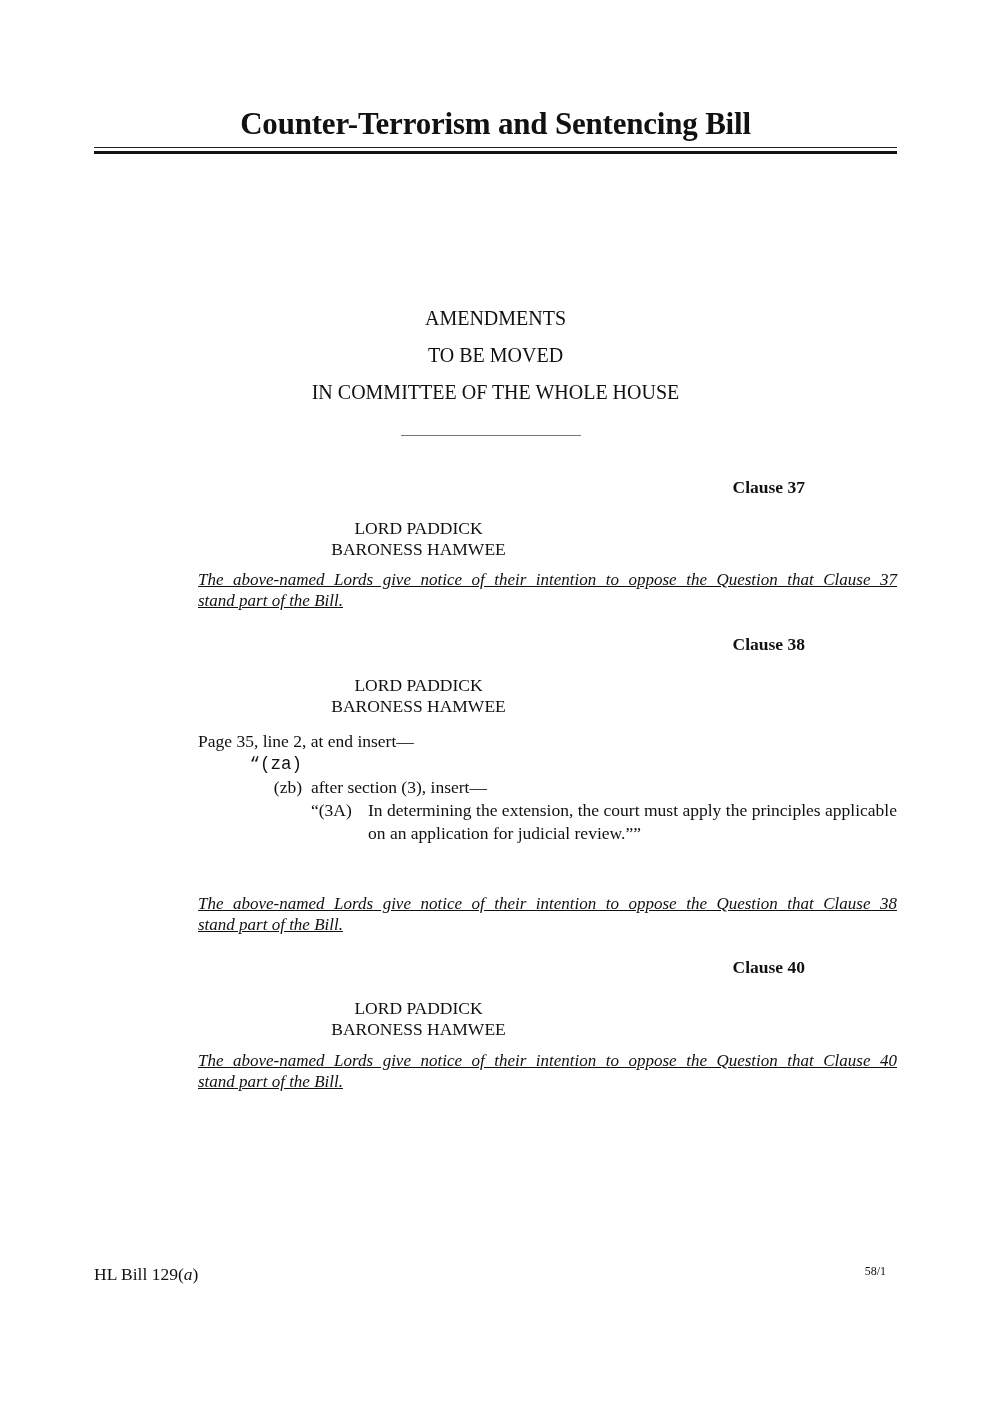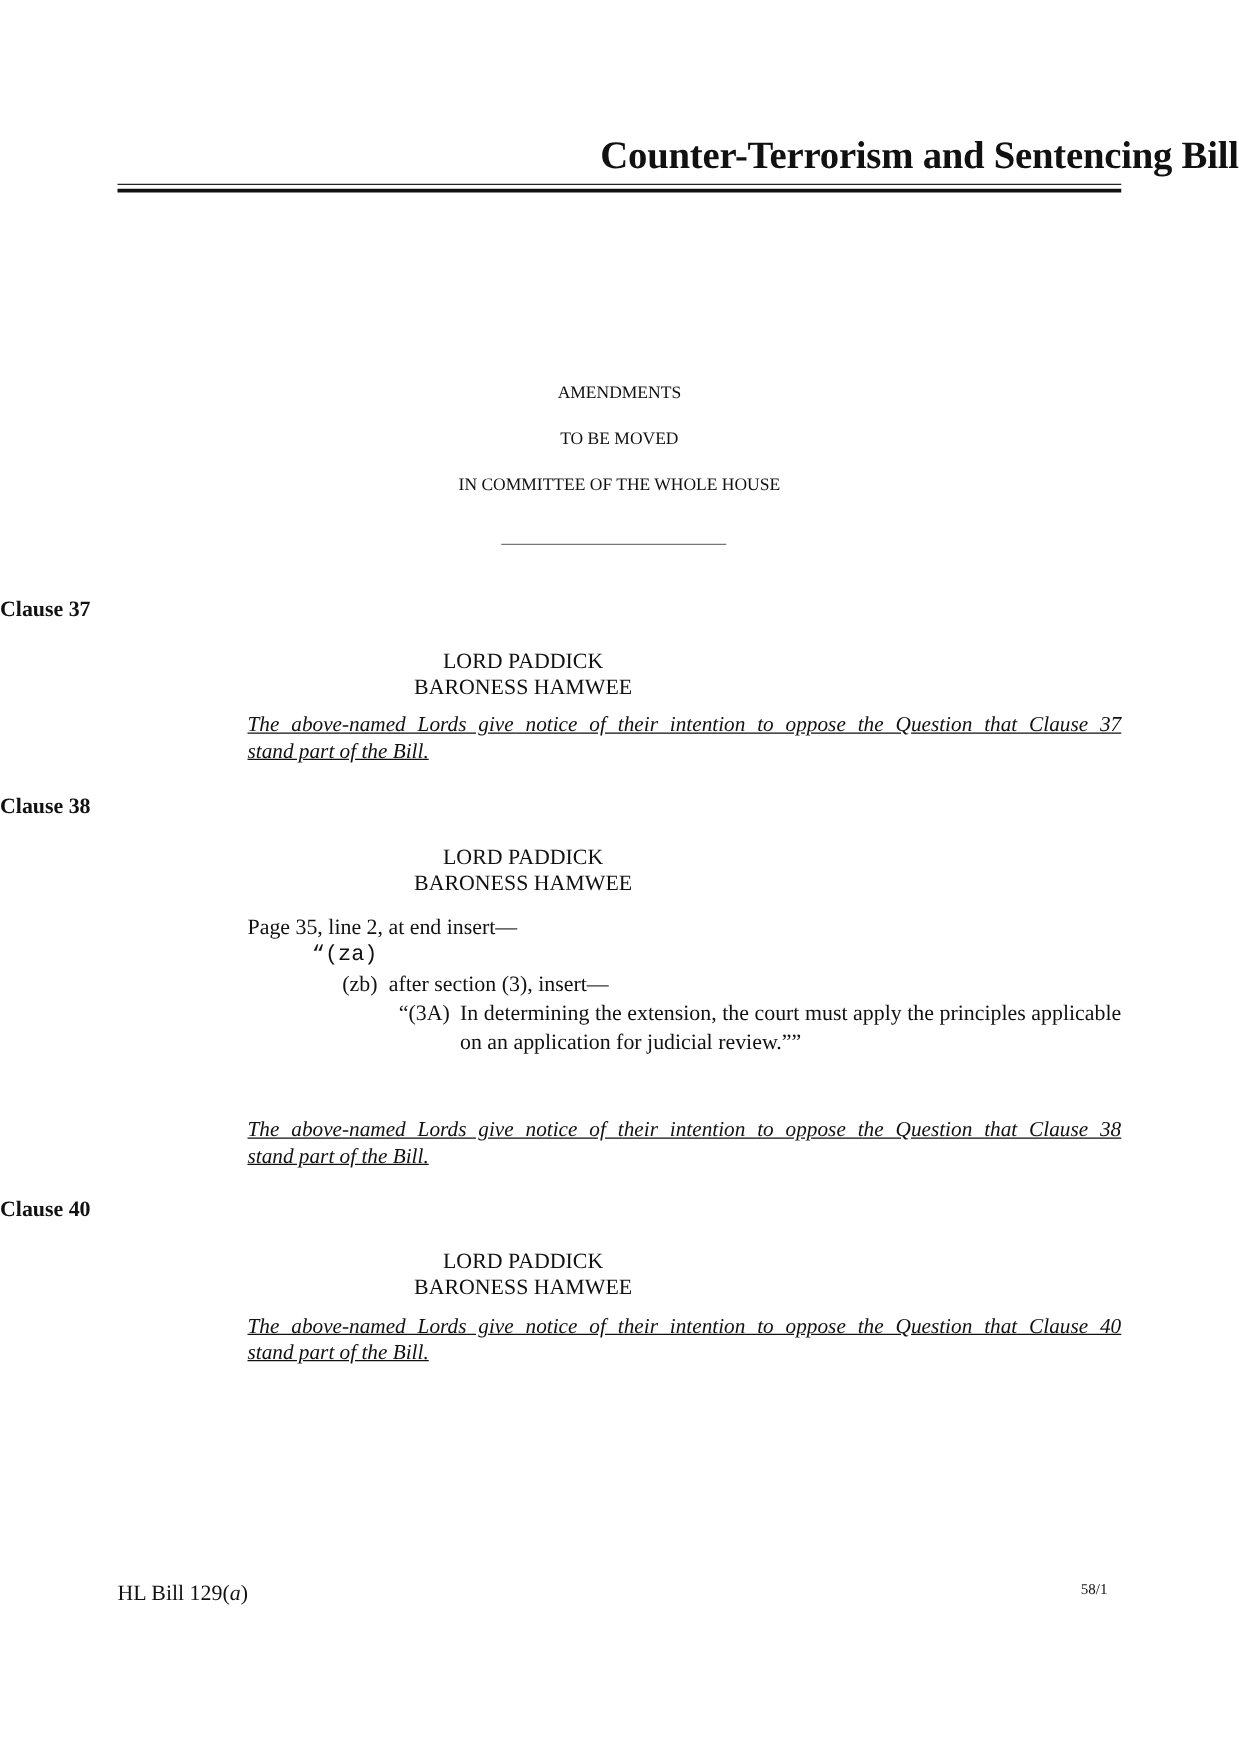--- a/index.html
+++ b/index.html
@@ -1,22 +1,22 @@
 <!DOCTYPE html>
 <html><head>
 <meta charset="utf-8">
 <style>
   html, body { margin: 0; padding: 0; background: #ffffff; }
   body { width: 991px; height: 1401px; position: relative; font-family: "Liberation Serif", "DejaVu Serif", serif; color: #111; }
-  .title { position: absolute; left: 0; width: 991px; top: 106px; text-align: right; font-size: 31px; font-weight: bold; letter-spacing: -0.2px; }
+  .title { position: absolute; left: 0; width: 991px; top: 106px; text-align: center; font-size: 31px; font-weight: bold; letter-spacing: -0.2px; }
   .rule-thin { position: absolute; left: 94px; width: 803px; top: 147px; height: 1px; background: #222; }
   .rule-thick { position: absolute; left: 94px; width: 803px; top: 151px; height: 3px; background: #111; }
-  .center-line { position: absolute; left: 0; width: 991px; text-align: center; font-size: 14px; }
+  .center-line { position: absolute; left: 0; width: 991px; text-align: center; font-size: 20px; }
   .divider { position: absolute; left: 401px; width: 180px; top: 435px; height: 1px; background: #777; }
-  .clause-head { position: absolute; left: 0; width: 805px; text-align: left; font-size: 17.5px; font-weight: bold; }
+  .clause-head { position: absolute; left: 0; width: 805px; text-align: right; font-size: 17.5px; font-weight: bold; }
   .names { position: absolute; left: 0; width: 837px; text-align: center; font-size: 17.5px; line-height: 21px; }
   .notice { position: absolute; left: 198px; width: 699px; font-size: 17px; font-style: italic; line-height: 21px; text-align: justify; text-align-last: left; text-decoration: underline; }
   .amend { position: absolute; left: 198px; width: 699px; font-size: 17.5px; line-height: 23px; }
   .row { display: flex; }
   .lbl { flex: 0 0 auto; text-align: right; }
   .txt { flex: 1; }
   .footer-left { position: absolute; left: 94px; top: 1264px; font-size: 17.5px; }
   .footer-right { position: absolute; right: 105px; top: 1264px; font-size: 12px; }
 </style>
 </head>
@@ -49,21 +49,21 @@
 <div class="amend" style="top:730px;">
   <div>Page 35, line 2, at end insert—</div>
   <div class="row" style="line-height:23px;">
     <span class="lbl" style="width:104px;padding-right:9px;font-family:Liberation Mono, monospace;">“(za)</span>
   </div>
   <div class="row">
     <span class="lbl" style="width:104px;padding-right:9px;">(zb)</span>
     <span class="txt">after section (3), insert—</span>
   </div>
   <div class="row">
-    <span class="lbl" style="width:113px;padding-left:0;margin-left:0;text-align:center;padding-right:0;margin-left:113px;width:57px;">“(3A)</span>
+    <span class="lbl" style="width:113px;padding-left:0;margin-left:0;text-align:left;padding-right:0;margin-left:113px;width:57px;">“(3A)</span>
     <span class="txt" style="text-align:justify;">In determining the extension, the court must apply the principles applicable on an application for judicial review.””</span>
   </div>
 </div>
 <div class="notice" style="top:893px;">
   <div style="text-align:justify;text-align-last:justify;">The above-named Lords give notice of their intention to oppose the Question that Clause 38</div>
   <div>stand part of the Bill.</div>
 </div>
 
 <div class="clause-head" style="top:957px;">Clause 40</div>
 <div class="names" style="top:998px;">

